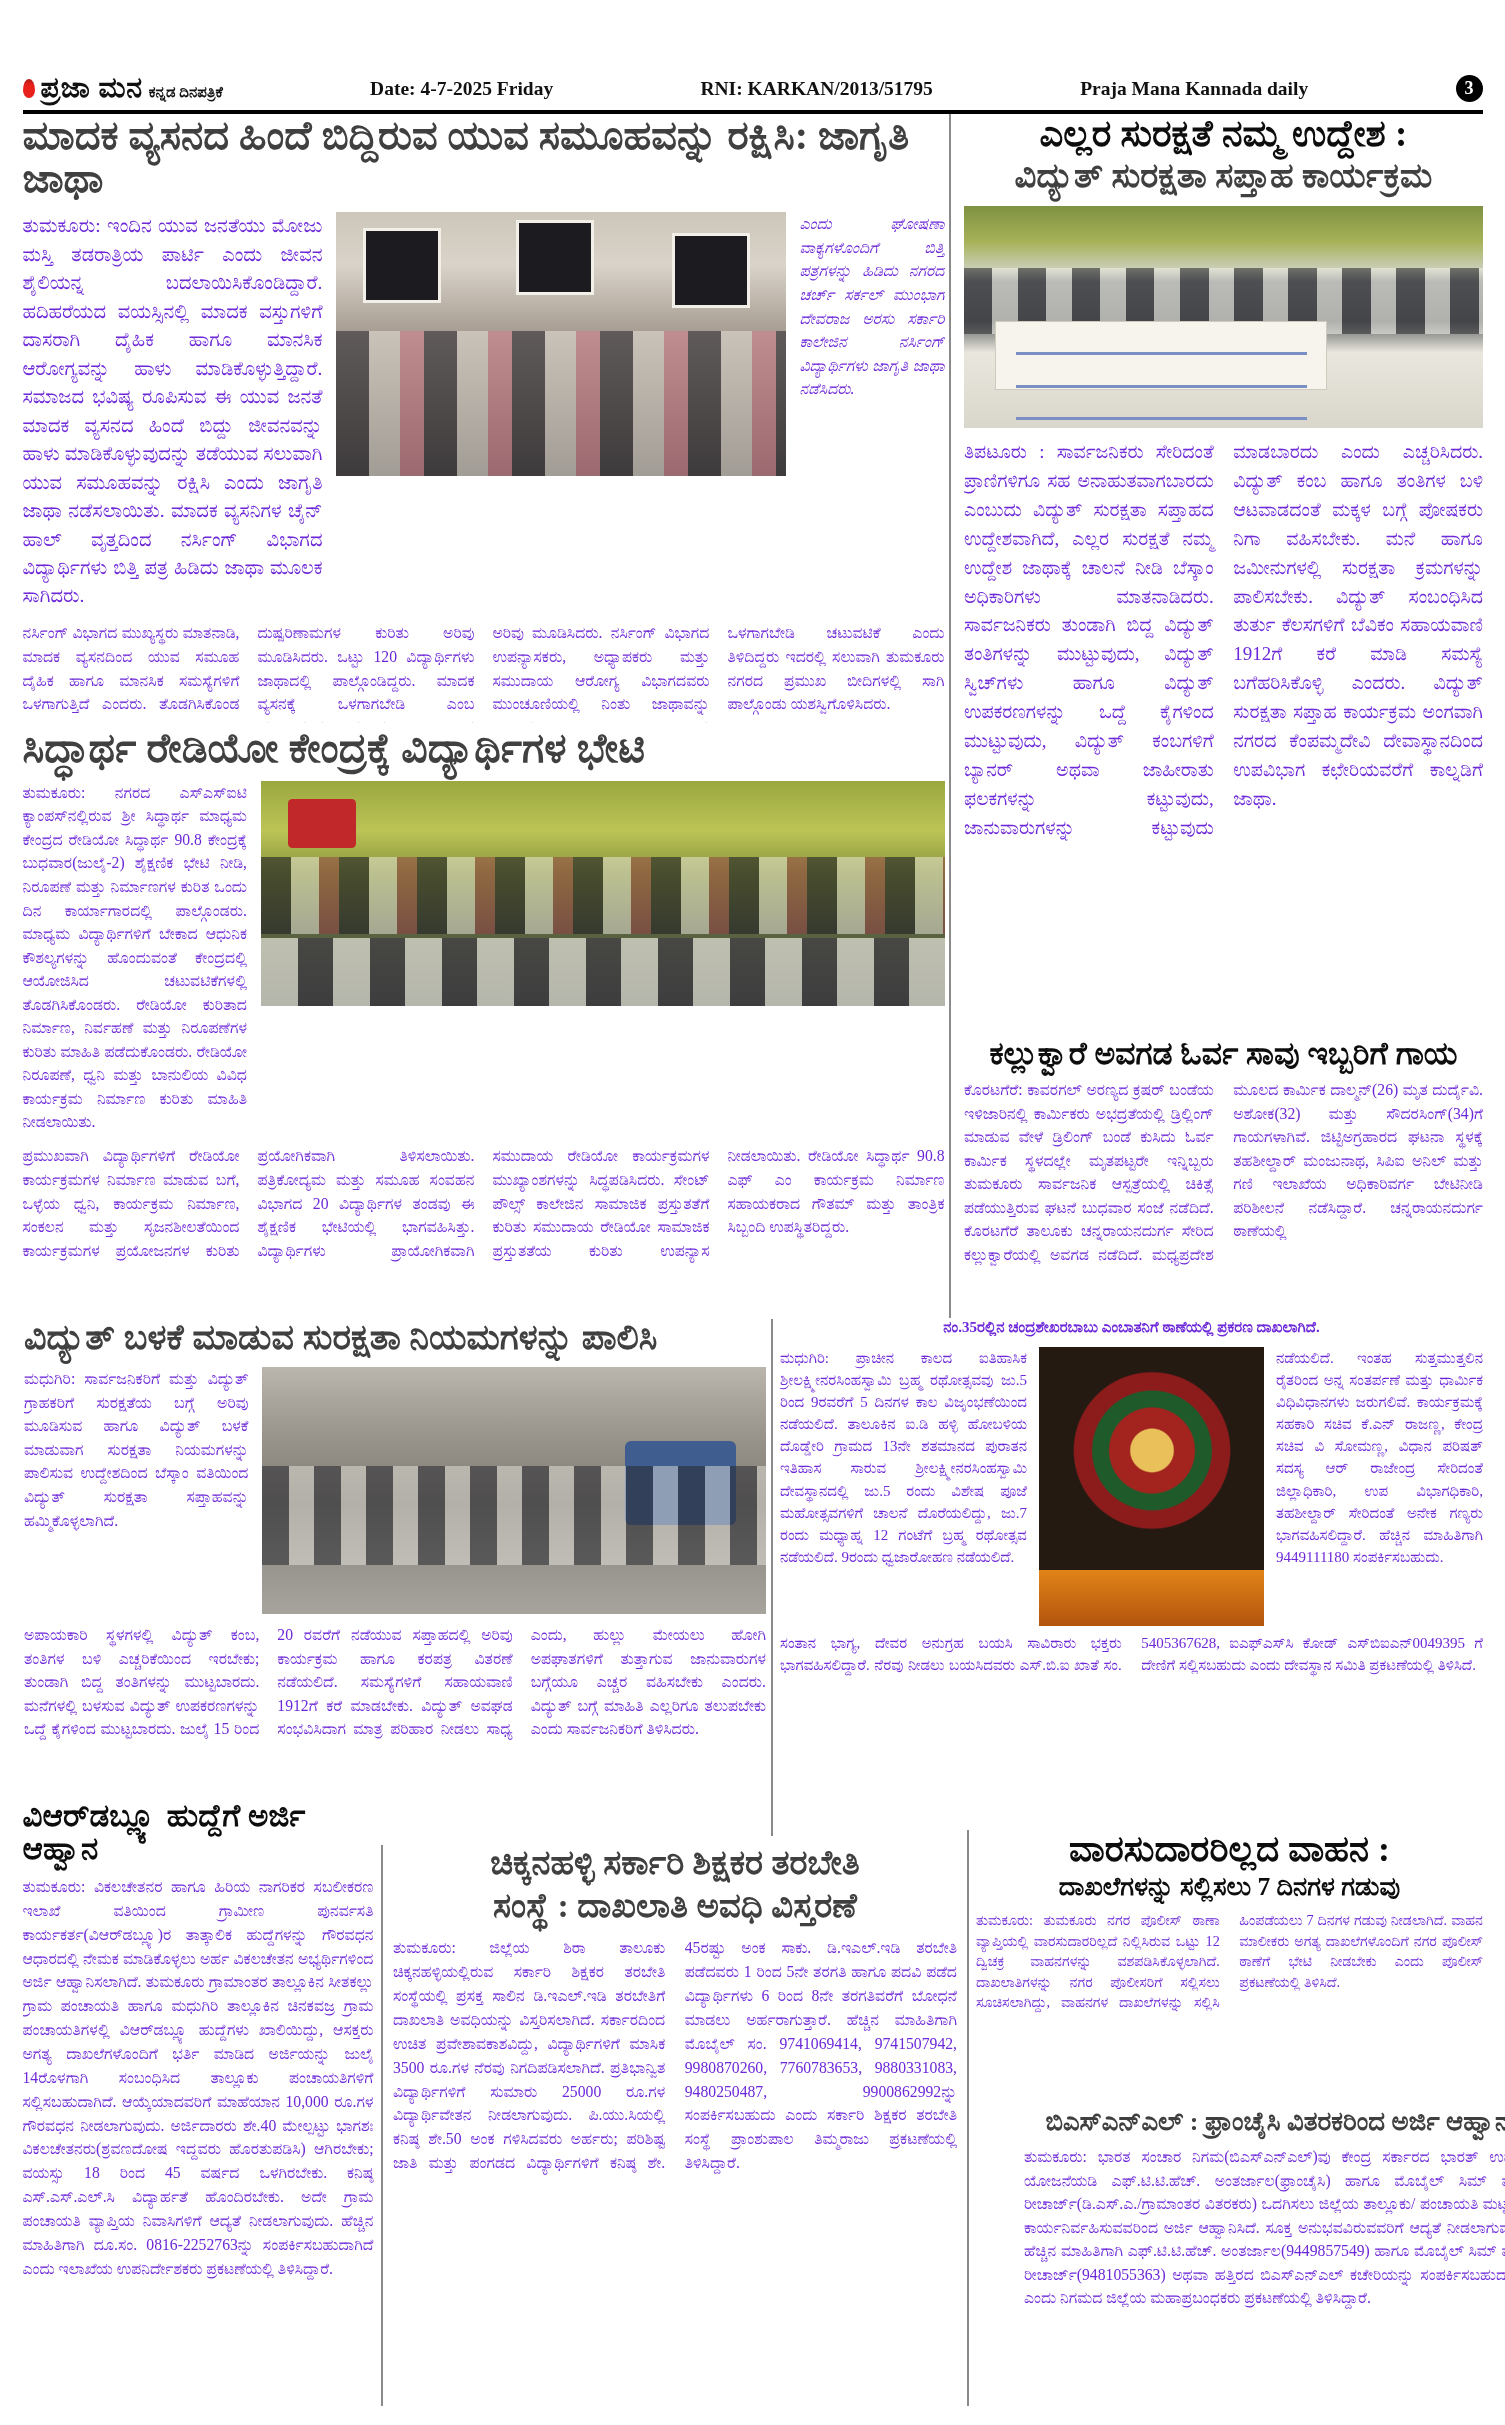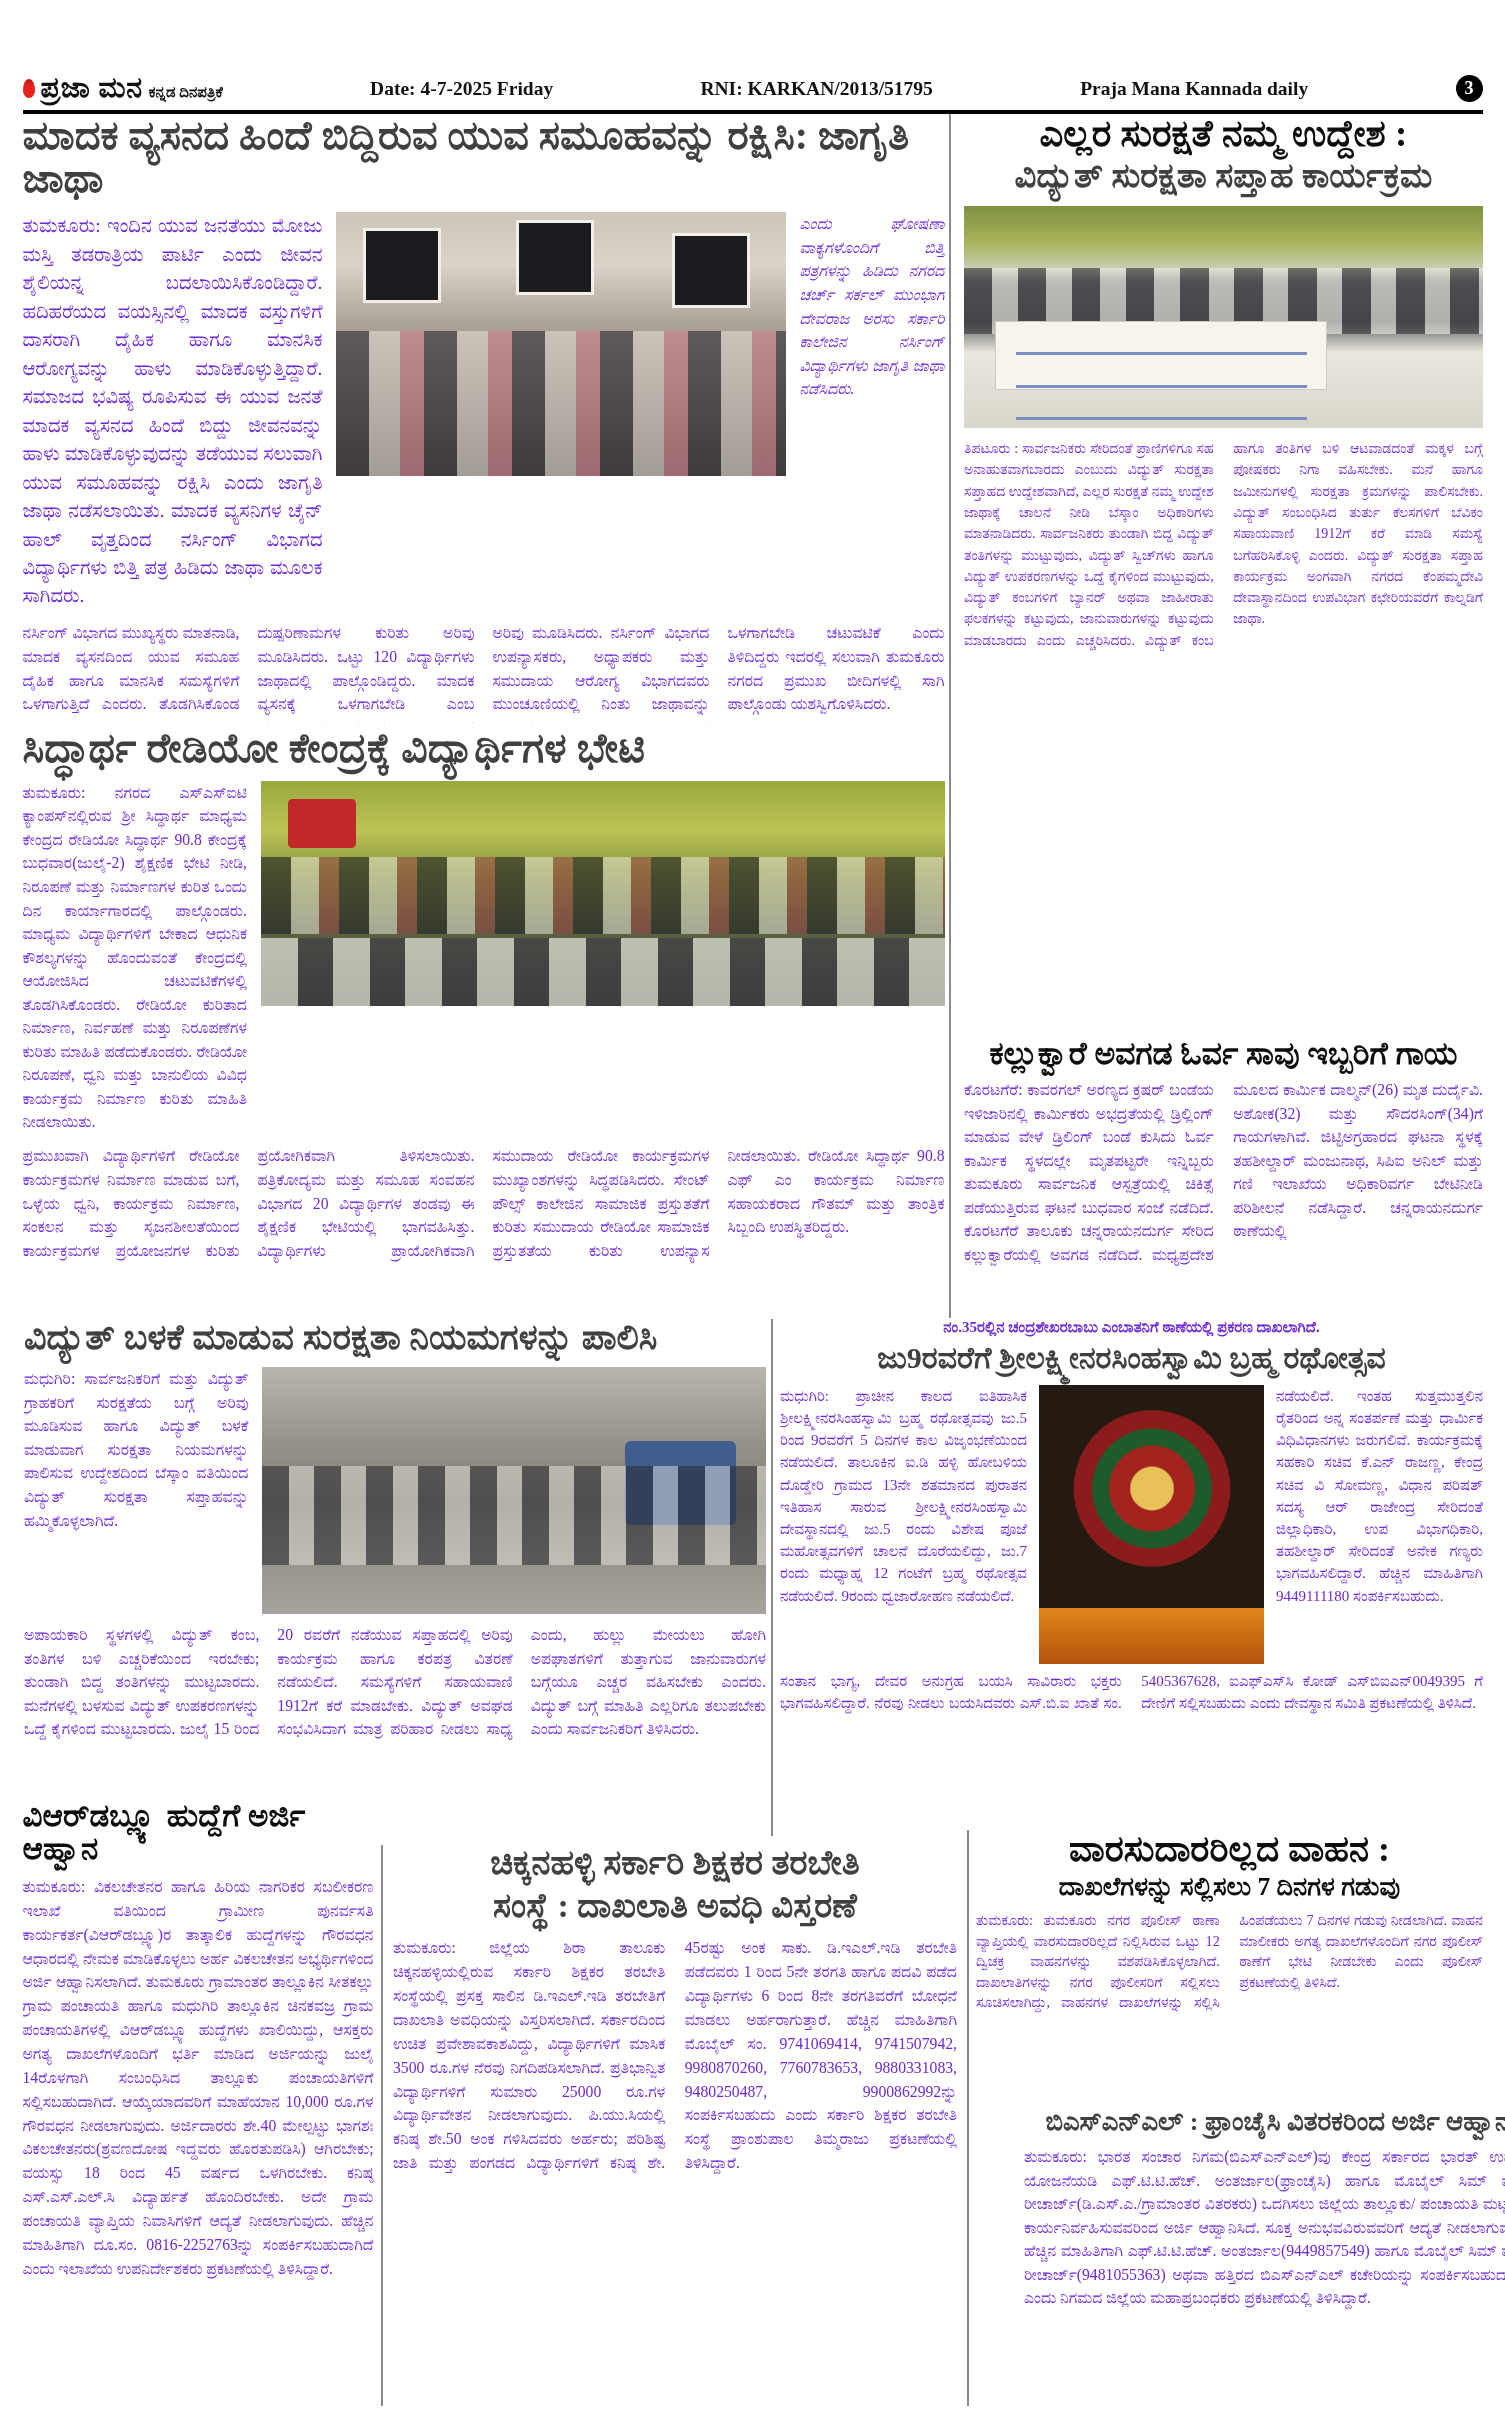--- a/index.html
+++ b/index.html
@@ -61,21 +61,21 @@
   .ph-deity{background:#241a12;}
   .ph-deity .garland{position:absolute;left:10%;right:10%;top:4%;bottom:24%;border-radius:50%;
      background:radial-gradient(circle at 50% 46%, #e9c05a 0 15%, #a3231f 16% 30%, #1f5a2a 31% 42%, #8c1b1b 43% 55%, rgba(0,0,0,0) 56%);}
   .ph-deity .flowers{bottom:0;height:20%;background:linear-gradient(180deg,#e08418,#b3540e);}
 
   
   #a2{position:absolute;left:964px;top:114px;width:519px;height:1208px;overflow:hidden;}
   #a2 .h1{font-size:37px;text-align:center;}
   #a2 .h2{font-size:34px;text-align:center;margin-top:4.5px;}
   #a2 .ph{width:519px;height:222px;margin-top:10.5px;}
-  #a2 .body1{margin-top:10.5px;font-size:14px;line-height:1.52;height:591px;overflow:hidden;}
+  #a2 .body1{margin-top:10.5px;font-size:19px;line-height:1.52;height:591px;overflow:hidden;}
   #a2 .h3{font-size:31.5px;text-align:center;margin-top:7.5px;}
   #a2 .body2{margin-top:7.5px;font-size:15.7px;line-height:1.5;height:229px;overflow:hidden;}
 
   
   #a3{position:absolute;left:22.5px;top:726px;width:922px;height:589px;overflow:hidden;}
   #a3 .hl{font-size:41px;}
   #a3 .row{display:flex;gap:13.5px;margin-top:10.5px;}
   #a3 .col-l{width:225px;font-size:15.7px;line-height:1.5;}
   #a3 .ph{width:684px;height:225px;}
   #a3 .bottom{margin-top:10.5px;font-size:15.7px;line-height:1.5;height:264px;overflow:hidden;}
@@ -192,21 +192,20 @@
         <div class="band crowd"></div>
       </div>
     </div>
     <div class="bottom bodytext cols-3">ಅಪಾಯಕಾರಿ ಸ್ಥಳಗಳಲ್ಲಿ ವಿದ್ಯುತ್ ಕಂಬ, ತಂತಿಗಳ ಬಳಿ ಎಚ್ಚರಿಕೆಯಿಂದ ಇರಬೇಕು; ತುಂಡಾಗಿ ಬಿದ್ದ ತಂತಿಗಳನ್ನು ಮುಟ್ಟಬಾರದು. ಮನೆಗಳಲ್ಲಿ ಬಳಸುವ ವಿದ್ಯುತ್ ಉಪಕರಣಗಳನ್ನು ಒದ್ದೆ ಕೈಗಳಿಂದ ಮುಟ್ಟಬಾರದು. ಜುಲೈ 15 ರಿಂದ 20 ರವರೆಗೆ ನಡೆಯುವ ಸಪ್ತಾಹದಲ್ಲಿ ಅರಿವು ಕಾರ್ಯಕ್ರಮ ಹಾಗೂ ಕರಪತ್ರ ವಿತರಣೆ ನಡೆಯಲಿದೆ. ಸಮಸ್ಯೆಗಳಿಗೆ ಸಹಾಯವಾಣಿ 1912ಗೆ ಕರೆ ಮಾಡಬೇಕು. ವಿದ್ಯುತ್ ಅವಘಡ ಸಂಭವಿಸಿದಾಗ ಮಾತ್ರ ಪರಿಹಾರ ನೀಡಲು ಸಾಧ್ಯ ಎಂದು, ಹುಲ್ಲು ಮೇಯಲು ಹೋಗಿ ಅಪಘಾತಗಳಿಗೆ ತುತ್ತಾಗುವ ಜಾನುವಾರುಗಳ ಬಗ್ಗೆಯೂ ಎಚ್ಚರ ವಹಿಸಬೇಕು ಎಂದರು. ವಿದ್ಯುತ್ ಬಗ್ಗೆ ಮಾಹಿತಿ ಎಲ್ಲರಿಗೂ ತಲುಪಬೇಕು ಎಂದು ಸಾರ್ವಜನಿಕರಿಗೆ ತಿಳಿಸಿದರು.</div>
   </div>
 
   <div class="vrule" style="left:771px;top:1319px;height:517px;"></div>
 
   <div id="a5">
     <div class="pre bodytext">ನಂ.35ರಲ್ಲಿನ ಚಂದ್ರಶೇಖರಬಾಬು ಎಂಬಾತನಿಗೆ ಠಾಣೆಯಲ್ಲಿ ಪ್ರಕರಣ ದಾಖಲಾಗಿದೆ.</div>
-    <div class="hl hl-red">ಜು9ರವರೆಗೆ ಶ್ರೀಲಕ್ಷ್ಮೀನರಸಿಂಹಸ್ವಾಮಿ ಬ್ರಹ್ಮ ರಥೋತ್ಸವ</div>
     <div class="row">
       <div class="col-l bodytext">ಮಧುಗಿರಿ: ಪ್ರಾಚೀನ ಕಾಲದ ಐತಿಹಾಸಿಕ ಶ್ರೀಲಕ್ಷ್ಮೀನರಸಿಂಹಸ್ವಾಮಿ ಬ್ರಹ್ಮ ರಥೋತ್ಸವವು ಜು.5 ರಿಂದ 9ರವರೆಗೆ 5 ದಿನಗಳ ಕಾಲ ವಿಜೃಂಭಣೆಯಿಂದ ನಡೆಯಲಿದೆ. ತಾಲೂಕಿನ ಐ.ಡಿ ಹಳ್ಳಿ ಹೋಬಳಿಯ ದೊಡ್ಡೇರಿ ಗ್ರಾಮದ 13ನೇ ಶತಮಾನದ ಪುರಾತನ ಇತಿಹಾಸ ಸಾರುವ ಶ್ರೀಲಕ್ಷ್ಮೀನರಸಿಂಹಸ್ವಾಮಿ ದೇವಸ್ಥಾನದಲ್ಲಿ ಜು.5 ರಂದು ವಿಶೇಷ ಪೂಜೆ ಮಹೋತ್ಸವಗಳಿಗೆ ಚಾಲನೆ ದೊರೆಯಲಿದ್ದು, ಜು.7 ರಂದು ಮಧ್ಯಾಹ್ನ 12 ಗಂಟೆಗೆ ಬ್ರಹ್ಮ ರಥೋತ್ಸವ ನಡೆಯಲಿದೆ. 9ರಂದು ಧ್ವಜಾರೋಹಣ ನಡೆಯಲಿದೆ.</div>
       <div class="ph photo ph-deity">
         <div class="garland"></div>
         <div class="band flowers"></div>
       </div>
       <div class="col-r bodytext">ನಡೆಯಲಿದೆ. ಇಂತಹ ಸುತ್ತಮುತ್ತಲಿನ ರೈತರಿಂದ ಅನ್ನ ಸಂತರ್ಪಣೆ ಮತ್ತು ಧಾರ್ಮಿಕ ವಿಧಿವಿಧಾನಗಳು ಜರುಗಲಿವೆ. ಕಾರ್ಯಕ್ರಮಕ್ಕೆ ಸಹಕಾರಿ ಸಚಿವ ಕೆ.ಎನ್ ರಾಜಣ್ಣ, ಕೇಂದ್ರ ಸಚಿವ ವಿ ಸೋಮಣ್ಣ, ವಿಧಾನ ಪರಿಷತ್ ಸದಸ್ಯ ಆರ್ ರಾಜೇಂದ್ರ ಸೇರಿದಂತೆ ಜಿಲ್ಲಾಧಿಕಾರಿ, ಉಪ ವಿಭಾಗಧಿಕಾರಿ, ತಹಶೀಲ್ದಾರ್ ಸೇರಿದಂತೆ ಅನೇಕ ಗಣ್ಯರು ಭಾಗವಹಿಸಲಿದ್ದಾರೆ. ಹೆಚ್ಚಿನ ಮಾಹಿತಿಗಾಗಿ 9449111180 ಸಂಪರ್ಕಿಸಬಹುದು.</div>
     </div>
     <div class="bottom bodytext cols-2">ಸಂತಾನ ಭಾಗ್ಯ, ದೇವರ ಅನುಗ್ರಹ ಬಯಸಿ ಸಾವಿರಾರು ಭಕ್ತರು ಭಾಗವಹಿಸಲಿದ್ದಾರೆ. ನೆರವು ನೀಡಲು ಬಯಸಿದವರು ಎಸ್.ಬಿ.ಐ ಖಾತೆ ಸಂ. 5405367628, ಐಎಫ್ಎಸ್‌ಸಿ ಕೋಡ್ ಎಸ್‌ಬಿಐಎನ್0049395 ಗೆ ದೇಣಿಗೆ ಸಲ್ಲಿಸಬಹುದು ಎಂದು ದೇವಸ್ಥಾನ ಸಮಿತಿ ಪ್ರಕಟಣೆಯಲ್ಲಿ ತಿಳಿಸಿದೆ.</div>
   </div>

